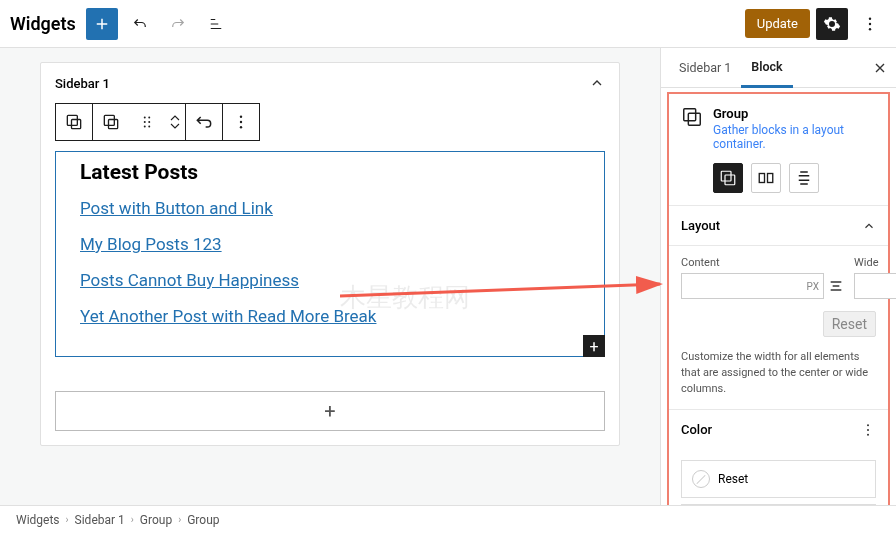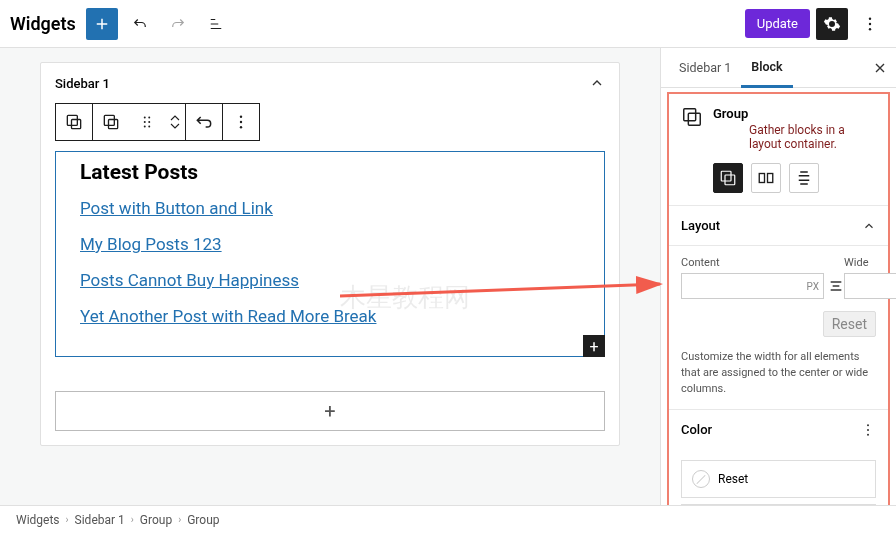--- a/index.html
+++ b/index.html
@@ -5,21 +5,21 @@
 * { box-sizing: border-box; margin: 0; padding: 0; font-family: -apple-system, BlinkMacSystemFont, "Segoe UI", Roboto, sans-serif; }
 body { background: #fff; width: 896px; height: 533px; overflow: hidden; position: relative; }
 
 .topbar { display: flex; align-items: center; justify-content: space-between; padding: 8px 10px; border-bottom: 1px solid #e0e0e0; height: 48px; }
 .topbar-left { display: flex; align-items: center; gap: 6px; }
 .topbar-title { font-size: 18px; font-weight: 600; margin-right: 4px; }
 .icon-btn { width: 32px; height: 32px; display: flex; align-items: center; justify-content: center; border: none; background: transparent; cursor: pointer; border-radius: 2px; color: #1e1e1e; }
 .icon-btn.add { background: #2271b1; color: #fff; }
 .icon-btn.cog { background: #1e1e1e; color: #fff; }
 .topbar-right { display: flex; align-items: center; gap: 6px; }
-.update-btn { background: #6d28d9; color: #fff; border: none; padding: 7px 12px; font-size: 13px; border-radius: 3px; cursor: pointer; }
+.update-btn { background: #a16207; color: #fff; border: none; padding: 7px 12px; font-size: 13px; border-radius: 3px; cursor: pointer; }
 
 .main { position: absolute; top: 48px; left: 0; right: 236px; bottom: 28px; overflow: auto; background: #f6f7f7; padding: 14px 40px; }
 
 .widget-area { background: #fff; border: 1px solid #e0e0e0; border-radius: 2px; }
 .widget-area-header { display: flex; align-items: center; justify-content: space-between; padding: 12px 14px; }
 .widget-area-title { font-size: 13px; font-weight: 500; }
 
 .block-toolbar { display: flex; gap: 0; margin: 0 14px 10px; }
 .tb-group { border: 1px solid #1e1e1e; display: flex; align-items: center; height: 38px; margin-right: -1px; }
 .tb-btn { width: 36px; height: 36px; display: flex; align-items: center; justify-content: center; cursor: pointer; }
@@ -37,29 +37,29 @@
 .tab { padding: 0 10px; font-size: 12.5px; color: #555; height: 40px; display: flex; align-items: center; cursor: pointer; }
 .tab.active { font-weight: 600; color: #1e1e1e; border-bottom: 3px solid #2271b1; }
 .tab-close { margin-left: auto; cursor: pointer; }
 
 .sb-highlight { border: 2px solid #f08070; margin: 4px 6px 6px; }
 
 .sb-section { padding: 12px; border-bottom: 1px solid #e8e8e8; }
 .sb-group-head { display: flex; align-items: flex-start; gap: 10px; font-size: 13px; }
 .sb-group-head .gicon { width: 22px; height: 22px; flex-shrink: 0; }
 .sb-group-title { font-size: 13px; font-weight: 600; }
-.sb-group-desc { font-size: 12px; color: #7f1d1d; margin-top: 2px; margin-left: 36px; }
+.sb-group-desc { font-size: 12px; color: #3b82f6; margin-top: 2px; }
 .variation-row { display: flex; gap: 8px; margin-top: 12px; margin-left: 32px; }
 .var-btn { width: 30px; height: 30px; border: 1px solid #ccc; display: flex; align-items: center; justify-content: center; cursor: pointer; border-radius: 2px; }
 .var-btn.active { background: #1e1e1e; color: #fff; border-color: #1e1e1e; }
 
 .sb-panel-head { display: flex; align-items: center; justify-content: space-between; font-size: 13px; font-weight: 500; padding: 12px; border-bottom: 1px solid #e8e8e8; cursor: pointer; }
 
 .layout-body { padding: 10px 12px 12px; border-bottom: 1px solid #e8e8e8; }
-.lay-cols { display: flex; }
+.lay-cols { display: flex; gap: 10px; }
 .lay-col { flex: 1; }
 .lay-label { font-size: 11px; color: #555; margin-bottom: 4px; display: block; }
 .lay-input-row { display: flex; align-items: center; gap: 4px; }
 .lay-input { flex: 1; border: 1px solid #ccc; height: 26px; font-size: 10px; padding: 0 4px; color: #888; text-align: right; }
 .reset-row { text-align: right; margin-top: 12px; }
 .reset-btn { background: #f0f0f0; border: 1px solid #ddd; padding: 4px 8px; font-size: 14px; color: #888; border-radius: 2px; }
 .lay-desc { font-size: 11px; color: #555; margin-top: 12px; line-height: 1.45; }
 
 .color-body { padding: 4px 12px 12px; }
 .color-item { border: 1px solid #ddd; padding: 9px 10px; margin-top: 6px; display: flex; align-items: center; gap: 8px; font-size: 12px; cursor: pointer; }

